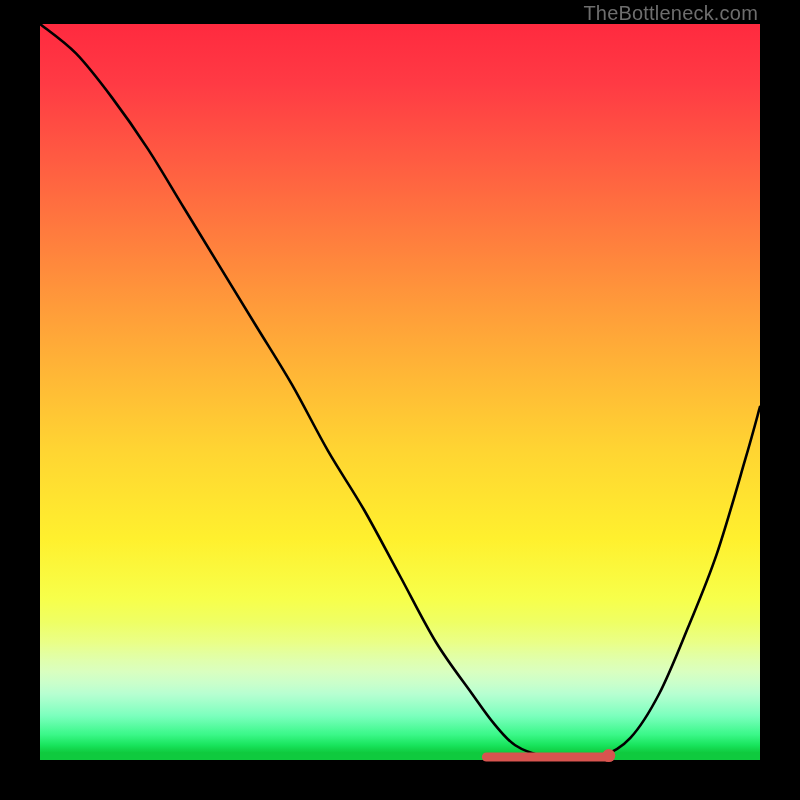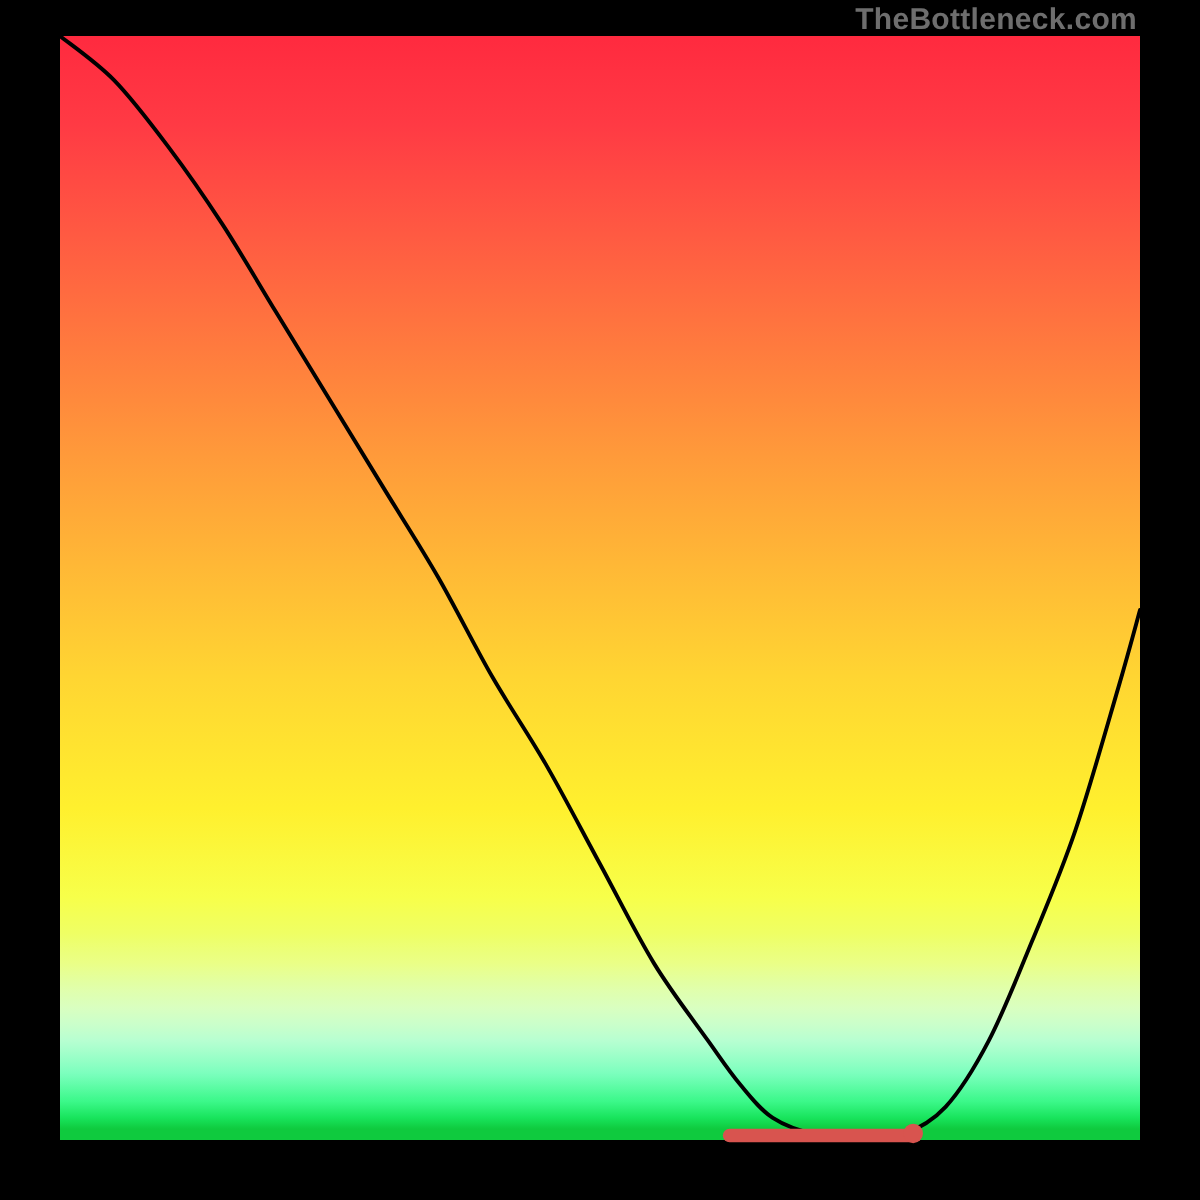--- a/index.html
+++ b/index.html
@@ -57,21 +57,21 @@
       rgba(255,255,255,0.10) 80%,
       rgba(255,255,255,0) 100%);
     pointer-events: none;
   }
   .watermark {
     position: absolute;
     top: 2px;
     right: 42px;
     color: #6e6e6e;
     font-size: 20px;
-    font-weight: 700;
+    font-weight: 400;
     letter-spacing: 0.2px;
     user-select: none;
   }
   svg.curve {
     position: absolute;
     left: 0;
     top: 0;
     width: 720px;
     height: 736px;
     overflow: visible;

